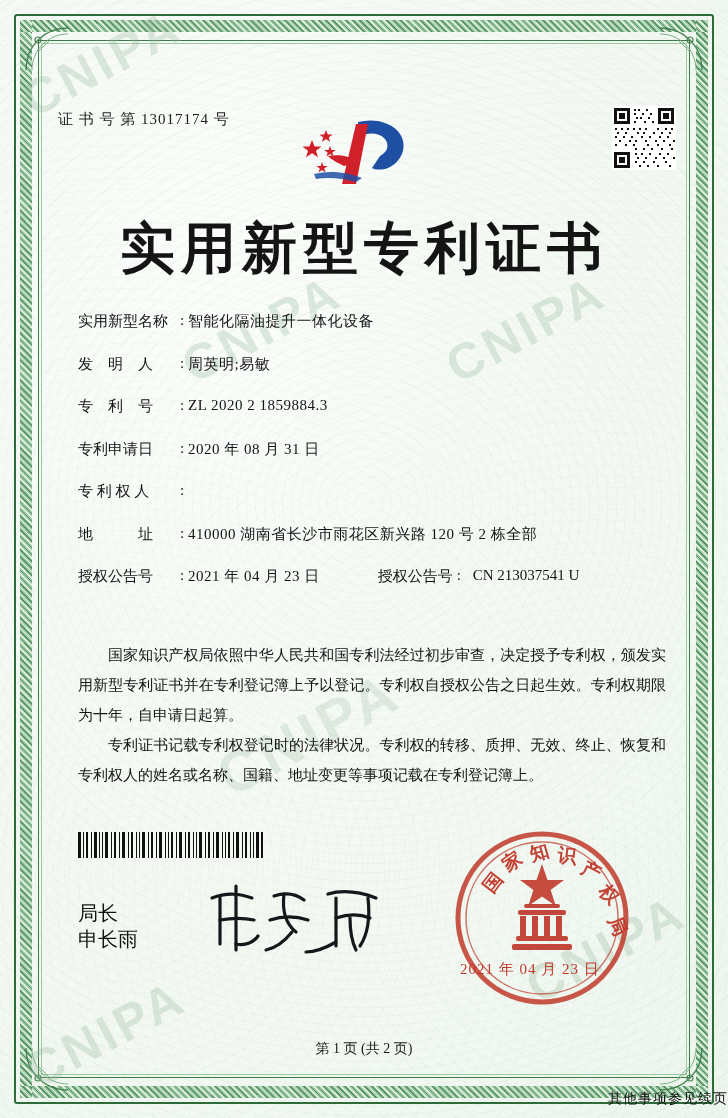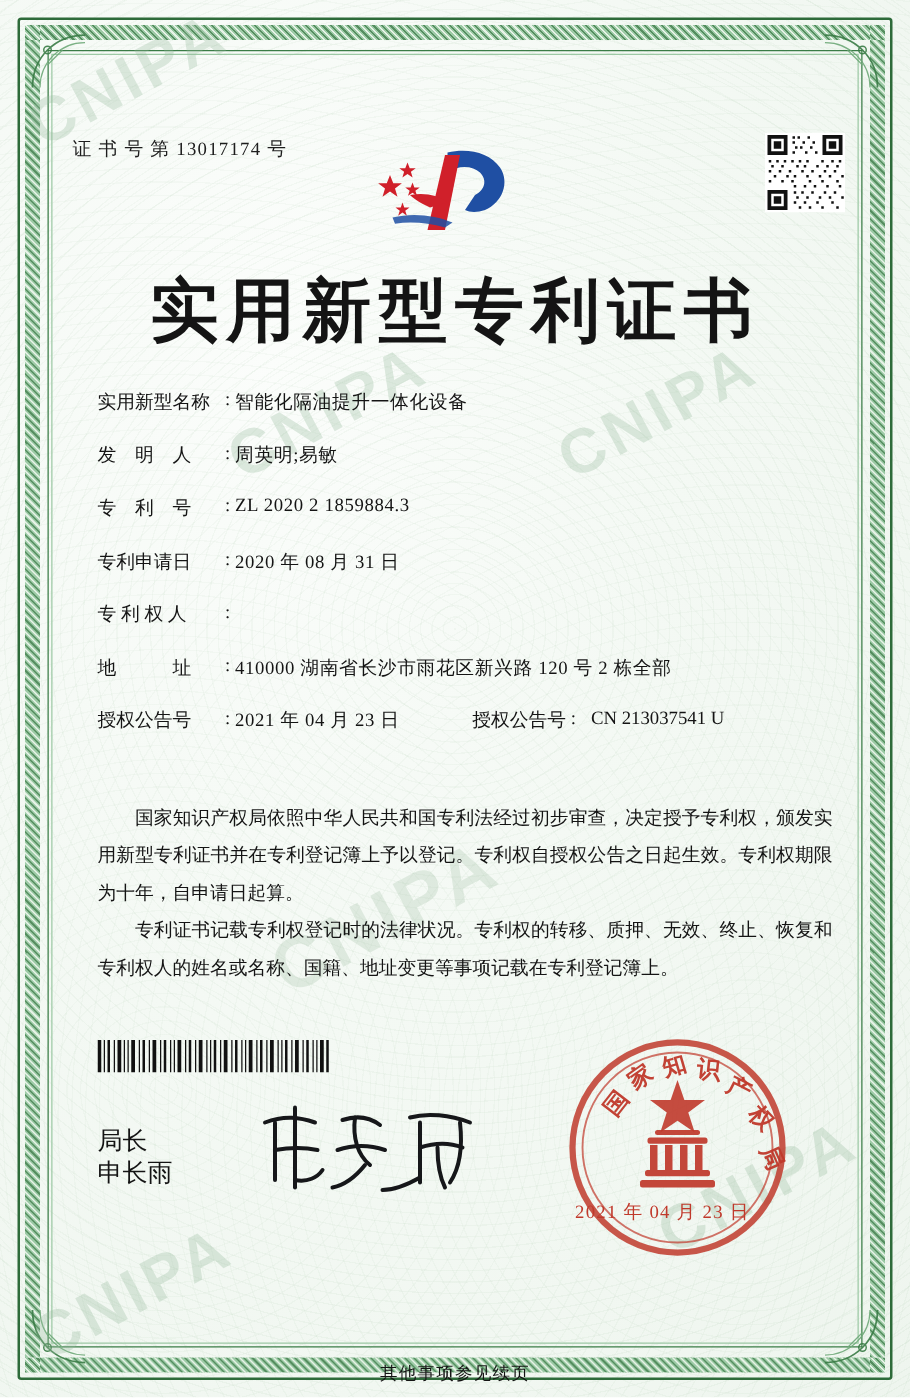--- a/index.html
+++ b/index.html
@@ -155,21 +155,21 @@
     font-size:15px;color:#c0392b;letter-spacing:1px;
     font-family:"Liberation Serif","DejaVu Serif",serif;
   }
 
   .page-no{
     position:absolute;left:0;right:0;top:1040px;
     text-align:center;font-size:14px;color:#1a1a1a;
   }
   .footer-note{
     position:absolute;left:0;right:0;top:1090px;
-    text-align:center;font-size:14px;color:#141414;letter-spacing:1px;font-family:Liberation Serif, serif;
+    text-align:right;font-size:14px;color:#141414;letter-spacing:1px;font-family:Liberation Serif, serif;
   }
 </style>
 </head>
 <body>
 
 <div class="page">
   <div class="guilloche"></div>
 
   <div class="outer-border"></div>
   <div class="orn-border"></div>
@@ -483,16 +483,17 @@
           <text transform="translate(105,33) rotate(6)">识</text>
           <text transform="translate(128,44) rotate(27)">产</text>
           <text transform="translate(146,64) rotate(46)">权</text>
           <text transform="translate(156,92) rotate(66)">局</text>
         </g>
       </svg>
     </div>
 
     <div class="seal-date">2021 年 04 月 23 日</div>
 
+    <div class="page-no">第 1 页 (共 2 页)</div>
     <div class="footer-note">其他事项参见续页</div>
 
   </div>
 </div>
 
 </body></html>

